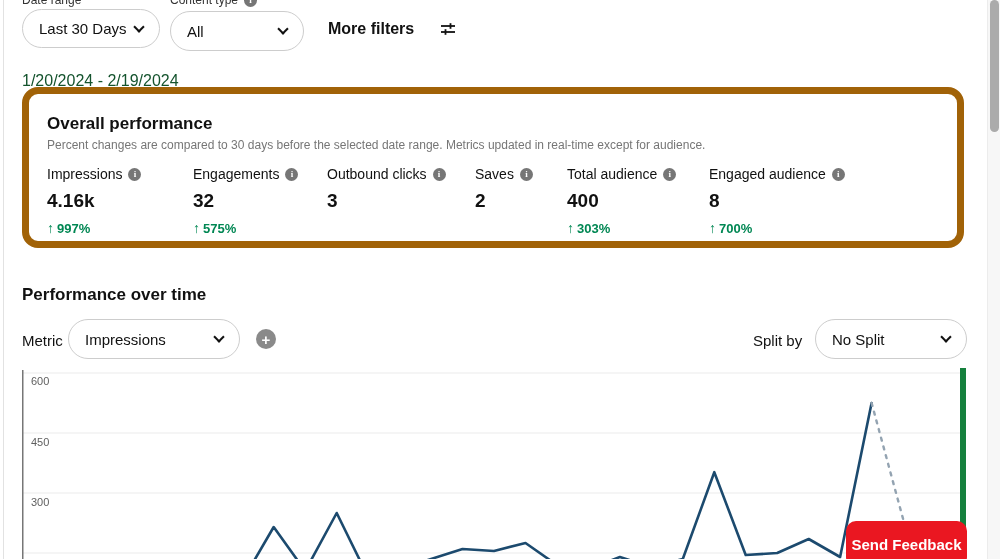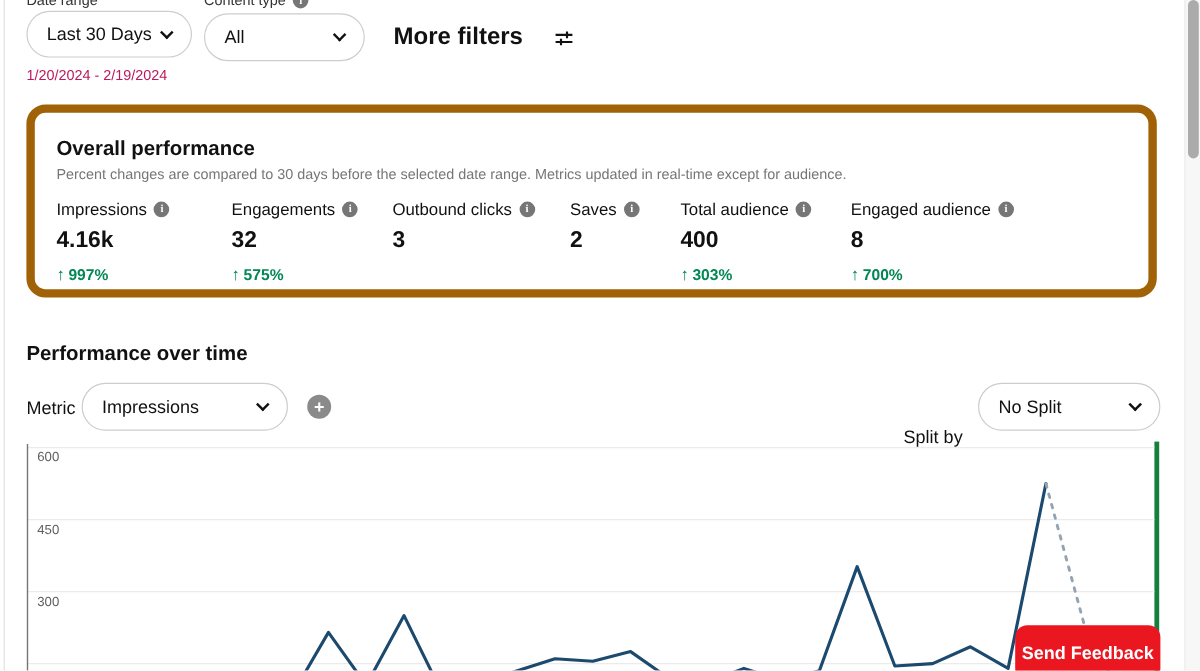--- a/index.html
+++ b/index.html
@@ -24,23 +24,23 @@
   .dd-content { left:170px; top:11px;  width:134px; height:40px; }
   .dd-metric  { left:68px;  top:319px; width:172px; height:40px; }
   .dd-split   { left:815px; top:319px; width:152px; height:40px; }
   .chevron {
     width:8px; height:8px; border-right:2px solid #111; border-bottom:2px solid #111;
     transform:rotate(45deg); margin-top:-4px; flex:0 0 auto;
   }
 
   .more-filters {
     position:absolute; left:328px; top:20px; display:flex; align-items:center; gap:26px;
-    font-size:20px; font-weight:bold; cursor:pointer;
-  }
-  .applied-range { position:absolute; left:22px; top:56px; font-size:12px; color:#be185d; }
+    font-size:16px; font-weight:bold; cursor:pointer;
+  }
+  .applied-range { position:absolute; left:22px; top:72px; font-size:16px; color:#14532d; }
 
   .card {
     position:absolute; left:22px; top:87px; width:942px; height:161px;
     border:7px solid #a16207; border-radius:16px; background:#fff;
   }
   .card-title { position:absolute; left:18px; top:20px; font-size:17px; font-weight:bold; }
   .card-sub   { position:absolute; left:18px; top:44px; font-size:12px; color:#767676; white-space:nowrap; }
   .metrics-row { position:absolute; left:18px; top:72px; display:flex; }
   .metric:nth-child(1){ width:146px; } .metric:nth-child(2){ width:134px; }
   .metric:nth-child(3){ width:148px; } .metric:nth-child(4){ width:92px;  }
@@ -52,30 +52,30 @@
     font-family:"Liberation Serif", serif; cursor:pointer; flex:0 0 auto;
   }
   .m-value { margin-top:8px; display:flex; align-items:baseline; gap:8px;flex-direction:column; }
   .m-big { font-size:19px; font-weight:bold; color:#111; }
   .m-chg { font-size:13px; font-weight:bold; display:flex; align-items:baseline; gap:3px; }
   .m-arr { font-size:14px; }
 
   .pot-title { position:absolute; left:22px; top:285px; font-size:17px; font-weight:bold; }
   .inline-label { position:absolute; font-size:15px; color:#111; }
   .lbl-metric { left:22px; top:332px; }
-  .lbl-split  { left:753px; top:332px;margin-top:24px; }
+  .lbl-split  { left:753px; top:332px; }
   .plus-btn {
     position:absolute; left:256px; top:329px; width:20px; height:20px; border-radius:50%;
     background:#8a8a8a; border:none; color:#fff; font-size:15px; font-weight:bold;
     display:flex; align-items:center; justify-content:center; line-height:1; cursor:pointer; padding:0;
   }
 
   .chart {
     position:absolute; left:22px; top:368px; width:944px; height:191px; overflow:hidden;
-    border-right:4px solid #15803d;
+    border-right:6px solid #15803d;
     text-decoration:underline;
   }
   .chart svg { position:absolute; left:0; top:0; }
   .grid { stroke:#ebebeb; stroke-width:1; }
   .axis { stroke:#767676; stroke-width:1.5; }
   .line-solid { fill:none; stroke-width:2.6; stroke-linejoin:round; stroke-linecap:round; }
   .line-dash  { fill:none; stroke-width:2.4; stroke-dasharray:3 6; stroke-linecap:round; }
   .ytick { position:absolute; left:9px; font-size:11px; color:#5f5f5f; }
   .t600 { top:7px; } .t450 { top:68px; } .t300 { top:128px; }
 

